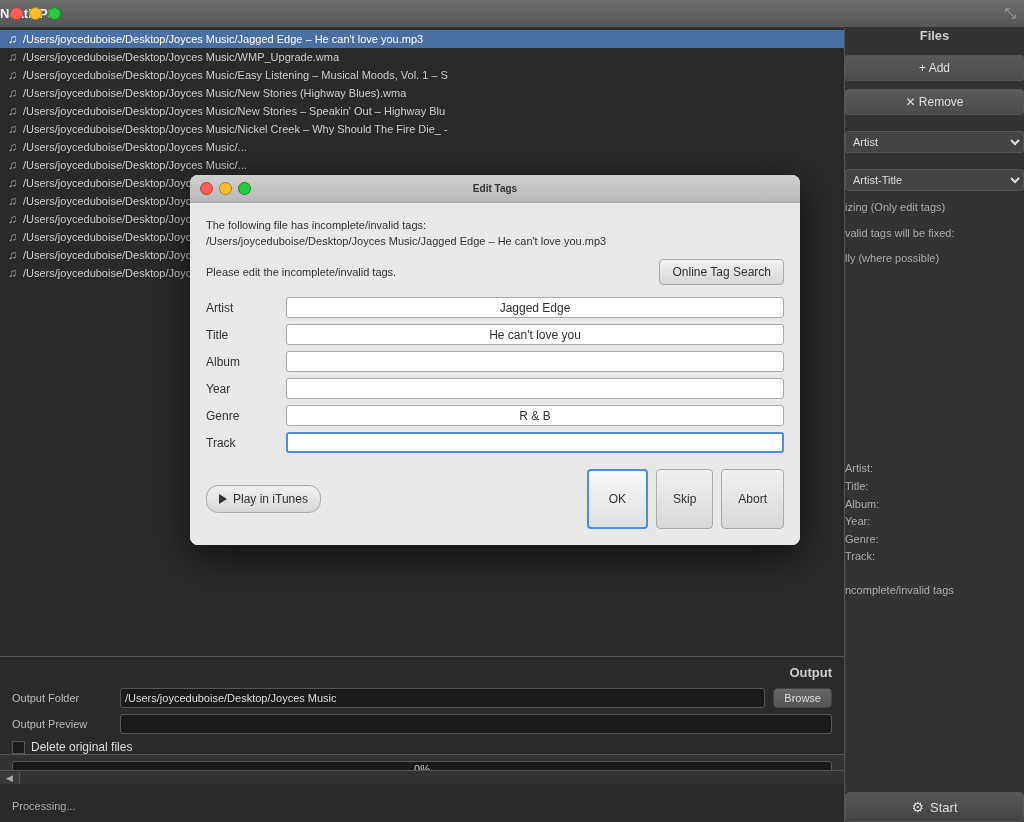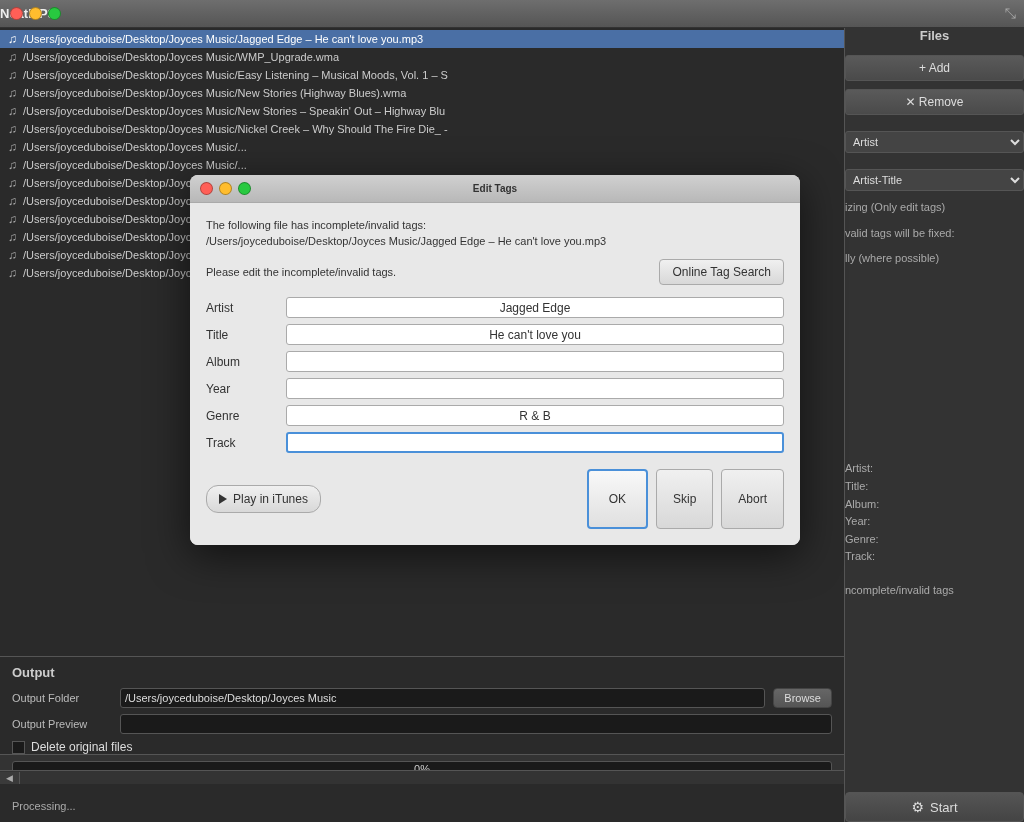--- a/index.html
+++ b/index.html
@@ -93,20 +93,21 @@
     .output-section {
       background: #2a2a2a;
       border-top: 1px solid #555;
       padding: 8px 12px;
     }
     .output-title {
       color: #ccc;
       font-size: 13px;
       font-weight: bold;
       margin-bottom: 8px;
+      text-align: right;
     }
     .output-row {
       display: flex;
       align-items: center;
       gap: 8px;
       margin-bottom: 6px;
     }
     .output-label {
       width: 100px;
       color: #bbb;

